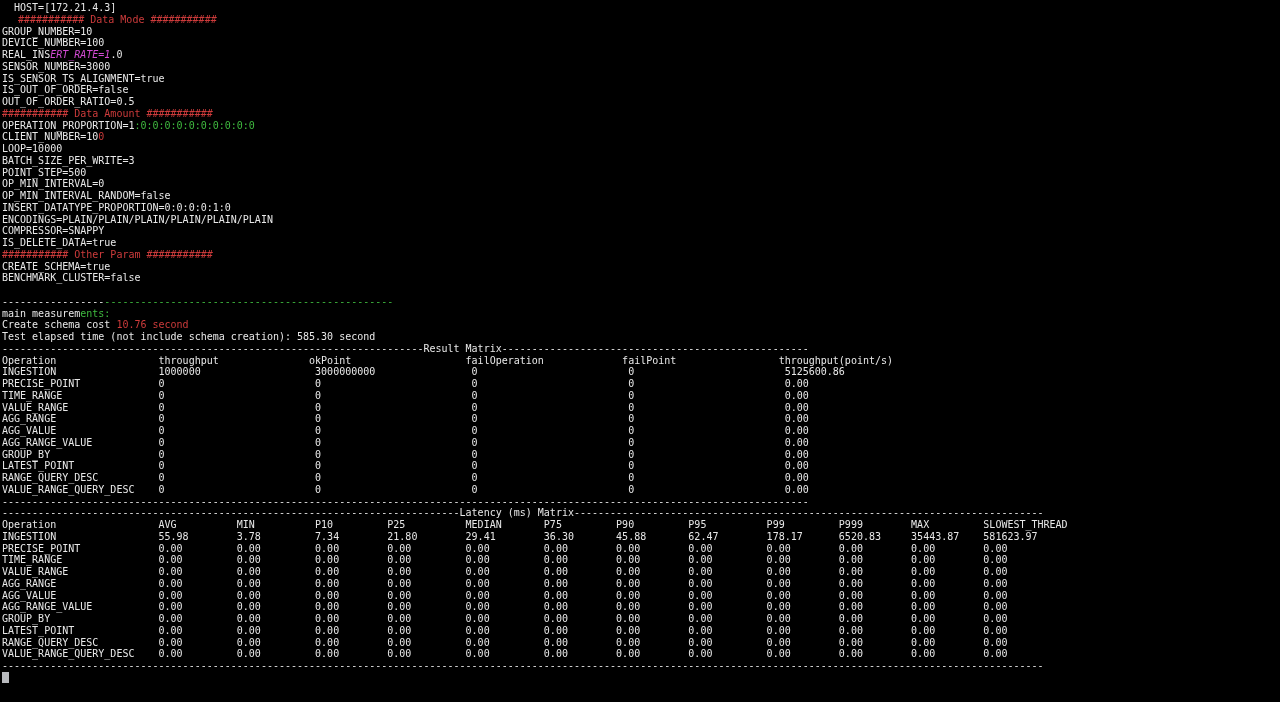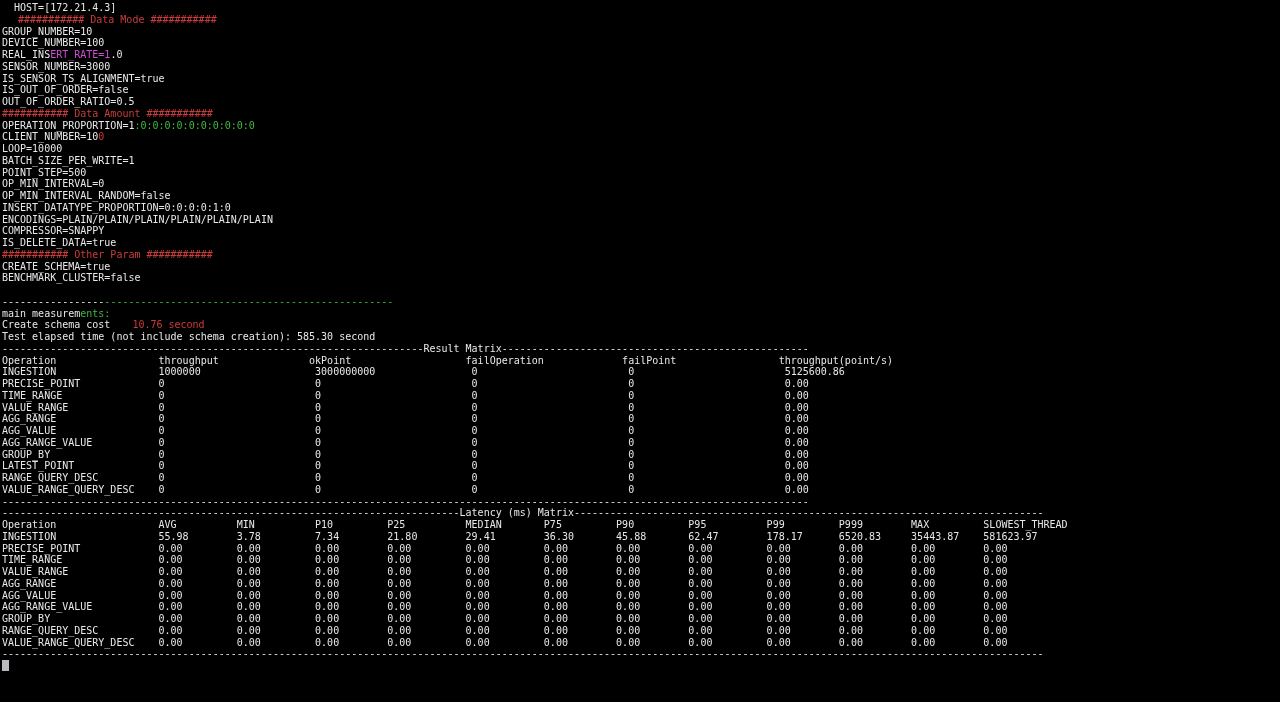--- a/index.html
+++ b/index.html
@@ -33,44 +33,44 @@
   }
 </style>
 </head>
 <body>
 
 <div class="terminal">
     <div class="line"><span>  HOST=[172.21.4.3]</span></div>
     <div class="line"><span style="color: rgb(205, 59, 59); margin-left: 16px;">########### Data Mode ###########</span></div>
     <div class="line"><span>GROUP_NUMBER=10</span></div>
     <div class="line"><span>DEVICE_NUMBER=100</span></div>
-    <div class="line"><span>REAL_INS</span><span style="color: rgb(210, 75, 210);">ERT_RATE=1</span><span>.0</span></div>
+    <div class="line"><span>REAL_INS</span><span style="color: rgb(210, 75, 210); font-style: italic;">ERT_RATE=1</span><span>.0</span></div>
     <div class="line"><span>SENSOR_NUMBER=3000</span></div>
     <div class="line"><span>IS_SENSOR_TS_ALIGNMENT=true</span></div>
     <div class="line"><span>IS_OUT_OF_ORDER=false</span></div>
     <div class="line"><span>OUT_OF_ORDER_RATIO=0.5</span></div>
     <div class="line"><span style="color: rgb(205, 59, 59);">########### Data Amount ###########</span></div>
     <div class="line"><span>OPERATION_PROPORTION=1</span><span style="color: rgb(63, 186, 63);">:0:0:0:0:0:0:0:0:0:0</span></div>
     <div class="line"><span>CLIENT_NUMBER=10</span><span style="color: rgb(205, 59, 59);">0</span></div>
     <div class="line"><span>LOOP=10000</span></div>
-    <div class="line"><span>BATCH_SIZE_PER_WRITE=1</span></div>
+    <div class="line"><span>BATCH_SIZE_PER_WRITE=3</span></div>
     <div class="line"><span>POINT_STEP=500</span></div>
     <div class="line"><span>OP_MIN_INTERVAL=0</span></div>
     <div class="line"><span>OP_MIN_INTERVAL_RANDOM=false</span></div>
     <div class="line"><span>INSERT_DATATYPE_PROPORTION=0:0:0:0:1:0</span></div>
     <div class="line"><span>ENCODINGS=PLAIN/PLAIN/PLAIN/PLAIN/PLAIN/PLAIN</span></div>
     <div class="line"><span>COMPRESSOR=SNAPPY</span></div>
     <div class="line"><span>IS_DELETE_DATA=true</span></div>
     <div class="line"><span style="color: rgb(205, 59, 59);">########### Other Param ###########</span></div>
     <div class="line"><span>CREATE_SCHEMA=true</span></div>
     <div class="line"><span>BENCHMARK_CLUSTER=false</span></div>
     <div class="line"></div>
     <div class="line"><span>-----------------</span><span style="color: rgb(63, 186, 63);">------------------------------------------------</span></div>
     <div class="line"><span>main measurem</span><span style="color: rgb(63, 186, 63); text-align: center;">ents:</span></div>
-    <div class="line"><span>Create schema cost </span><span style="color: rgb(205, 59, 59); margin-left: 16px;">10.76 second</span></div>
+    <div class="line"><span>Create schema cost </span><span style="color: rgb(205, 59, 59);">10.76 second</span></div>
     <div class="line"><span>Test elapsed time (not include schema creation): 585.30 second</span></div>
     <div class="line"><span>----------------------------------------------------------------------Result Matrix---------------------------------------------------</span></div>
     <div class="line"><span>Operation                 throughput               okPoint                   failOperation             failPoint                 throughput(point/s)</span></div>
     <div class="line"><span>INGESTION                 1000000                   3000000000                0                         0                         5125600.86</span></div>
     <div class="line"><span>PRECISE_POINT             0                         0                         0                         0                         0.00</span></div>
     <div class="line"><span>TIME_RANGE                0                         0                         0                         0                         0.00</span></div>
     <div class="line"><span>VALUE_RANGE               0                         0                         0                         0                         0.00</span></div>
     <div class="line"><span>AGG_RANGE                 0                         0                         0                         0                         0.00</span></div>
     <div class="line"><span>AGG_VALUE                 0                         0                         0                         0                         0.00</span></div>
     <div class="line"><span>AGG_RANGE_VALUE           0                         0                         0                         0                         0.00</span></div>
@@ -82,17 +82,18 @@
     <div class="line"><span>----------------------------------------------------------------------------Latency (ms) Matrix------------------------------------------------------------------------------</span></div>
     <div class="line"><span>Operation                 AVG          MIN          P10         P25          MEDIAN       P75         P90         P95          P99         P999        MAX         SLOWEST_THREAD</span></div>
     <div class="line"><span>INGESTION                 55.98        3.78         7.34        21.80        29.41        36.30       45.88       62.47        178.17      6520.83     35443.87    581623.97</span></div>
     <div class="line"><span>PRECISE_POINT             0.00         0.00         0.00        0.00         0.00         0.00        0.00        0.00         0.00        0.00        0.00        0.00</span></div>
     <div class="line"><span>TIME_RANGE                0.00         0.00         0.00        0.00         0.00         0.00        0.00        0.00         0.00        0.00        0.00        0.00</span></div>
     <div class="line"><span>VALUE_RANGE               0.00         0.00         0.00        0.00         0.00         0.00        0.00        0.00         0.00        0.00        0.00        0.00</span></div>
     <div class="line"><span>AGG_RANGE                 0.00         0.00         0.00        0.00         0.00         0.00        0.00        0.00         0.00        0.00        0.00        0.00</span></div>
     <div class="line"><span>AGG_VALUE                 0.00         0.00         0.00        0.00         0.00         0.00        0.00        0.00         0.00        0.00        0.00        0.00</span></div>
     <div class="line"><span>AGG_RANGE_VALUE           0.00         0.00         0.00        0.00         0.00         0.00        0.00        0.00         0.00        0.00        0.00        0.00</span></div>
     <div class="line"><span>GROUP_BY                  0.00         0.00         0.00        0.00         0.00         0.00        0.00        0.00         0.00        0.00        0.00        0.00</span></div>
+    <div class="line"><span>LATEST_POINT              0.00         0.00         0.00        0.00         0.00         0.00        0.00        0.00         0.00        0.00        0.00        0.00</span></div>
     <div class="line"><span>RANGE_QUERY_DESC          0.00         0.00         0.00        0.00         0.00         0.00        0.00        0.00         0.00        0.00        0.00        0.00</span></div>
     <div class="line"><span>VALUE_RANGE_QUERY_DESC    0.00         0.00         0.00        0.00         0.00         0.00        0.00        0.00         0.00        0.00        0.00        0.00</span></div>
     <div class="line"><span>-----------------------------------------------------------------------------------------------------------------------------------------------------------------------------</span></div>
     <div class="line"><span class="cursor" style="background: rgb(184, 186, 189);"></span></div>
   </div>
 
 </body></html>

